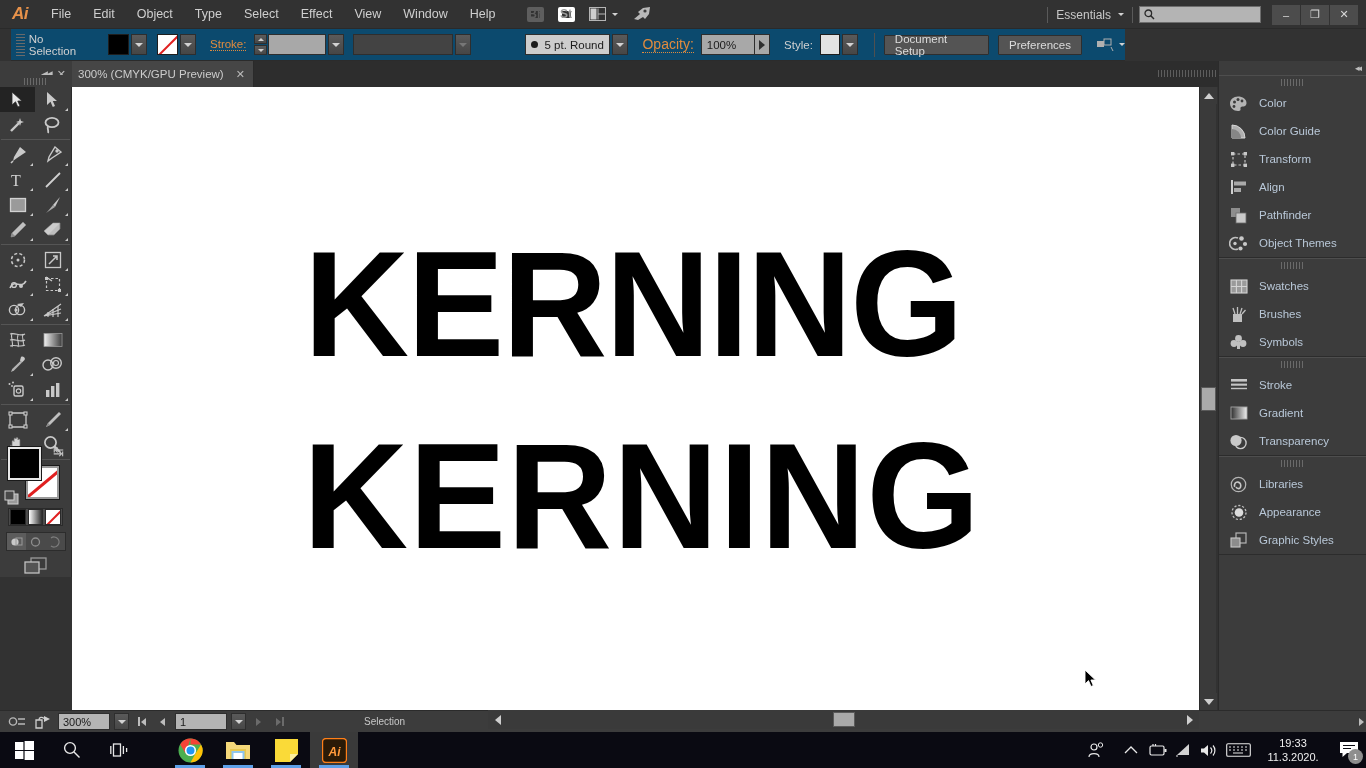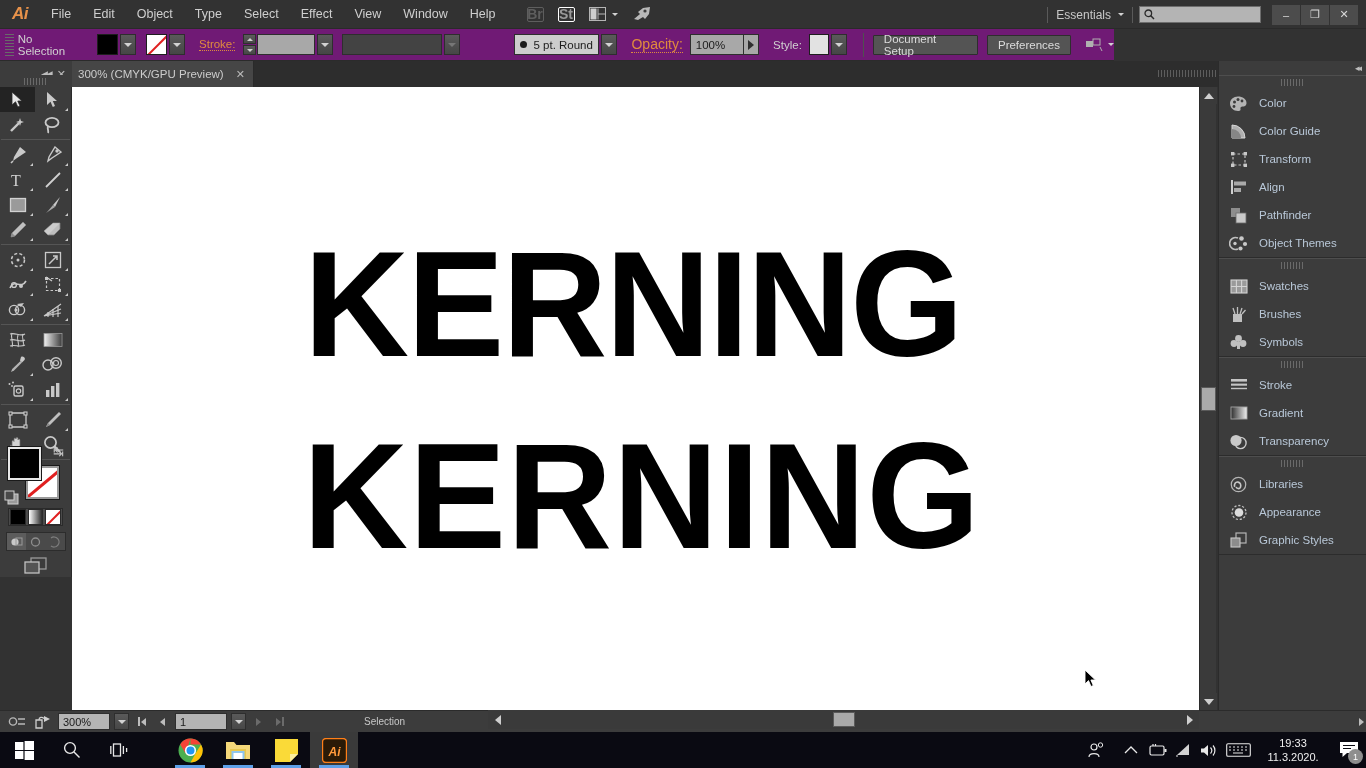--- a/index.html
+++ b/index.html
@@ -22,22 +22,22 @@
     color: #e8924a; font-size: 17px; font-weight: bold; font-style: italic;
     letter-spacing: -0.5px;
   }
   .menu-item {
     height: 29px; padding: 4px 11px; display: flex; align-items: center;
     color: #cfcfcf; font-size: 12.5px; cursor: default;
   }
   #menubar-icons { display: flex; align-items: center; margin-left: 20px; gap: 14px; }
   .mb-icon { display: flex; align-items: center; justify-content: center; }
   .boxicon {
-    width: 17px; height: 15px; border: 1px solid #ffffff; border-radius: 2px;
-    color: #9a9a9a; font-size: 14px; font-weight: bold;
+    width: 17px; height: 15px; border: 4px solid #ffffff; border-radius: 2px;
+    color: #9a9a9a; font-size: 12px; font-weight: bold;
     display: flex; align-items: center; justify-content: center;
   }
   .boxicon.dim { border-color: #5e5e5e; color: #5e5e5e; }
   #menubar-right {
     position: absolute; right: 8px; top: 0; height: 29px;
     display: flex; align-items: center;
   }
   #essentials {
     color: #c8c8c8; font-size: 12px; padding: 0 8px; display: flex;
     align-items: center; gap: 7px; cursor: default;
@@ -48,22 +48,22 @@
   }
   .winbtn {
     width: 28px; height: 20px; color: #d8d8d8; font-size: 11px;
     display: flex; align-items: center; justify-content: center;
     background: #4c4c4c; margin-left: 1px; cursor: default;
   }
   .sep-v { width: 1px; height: 16px; background: #5a5a5a; }
 
   
   #controlbar {
-    position: absolute; left: 0; top: 29px; width: 1114px; height: 32px;
-    background: #701a75; border-bottom: 1px solid #2b2b2b;
+    position: absolute; left: 11px; top: 29px; width: 1114px; height: 32px;
+    background: #0c4a6e; border-bottom: 1px solid #2b2b2b;
     display: flex; align-items: center;
   }
   .gripper {
     width: 9px; height: 22px; margin: 0 4px 0 5px;
     background: repeating-linear-gradient(to bottom, #6a6a6a 0 1px, transparent 1px 3px);
   }
   .gripper-h {
     width: 24px; height: 7px;
     background: repeating-linear-gradient(to right, #6a6a6a 0 1px, transparent 1px 3px);
   }

